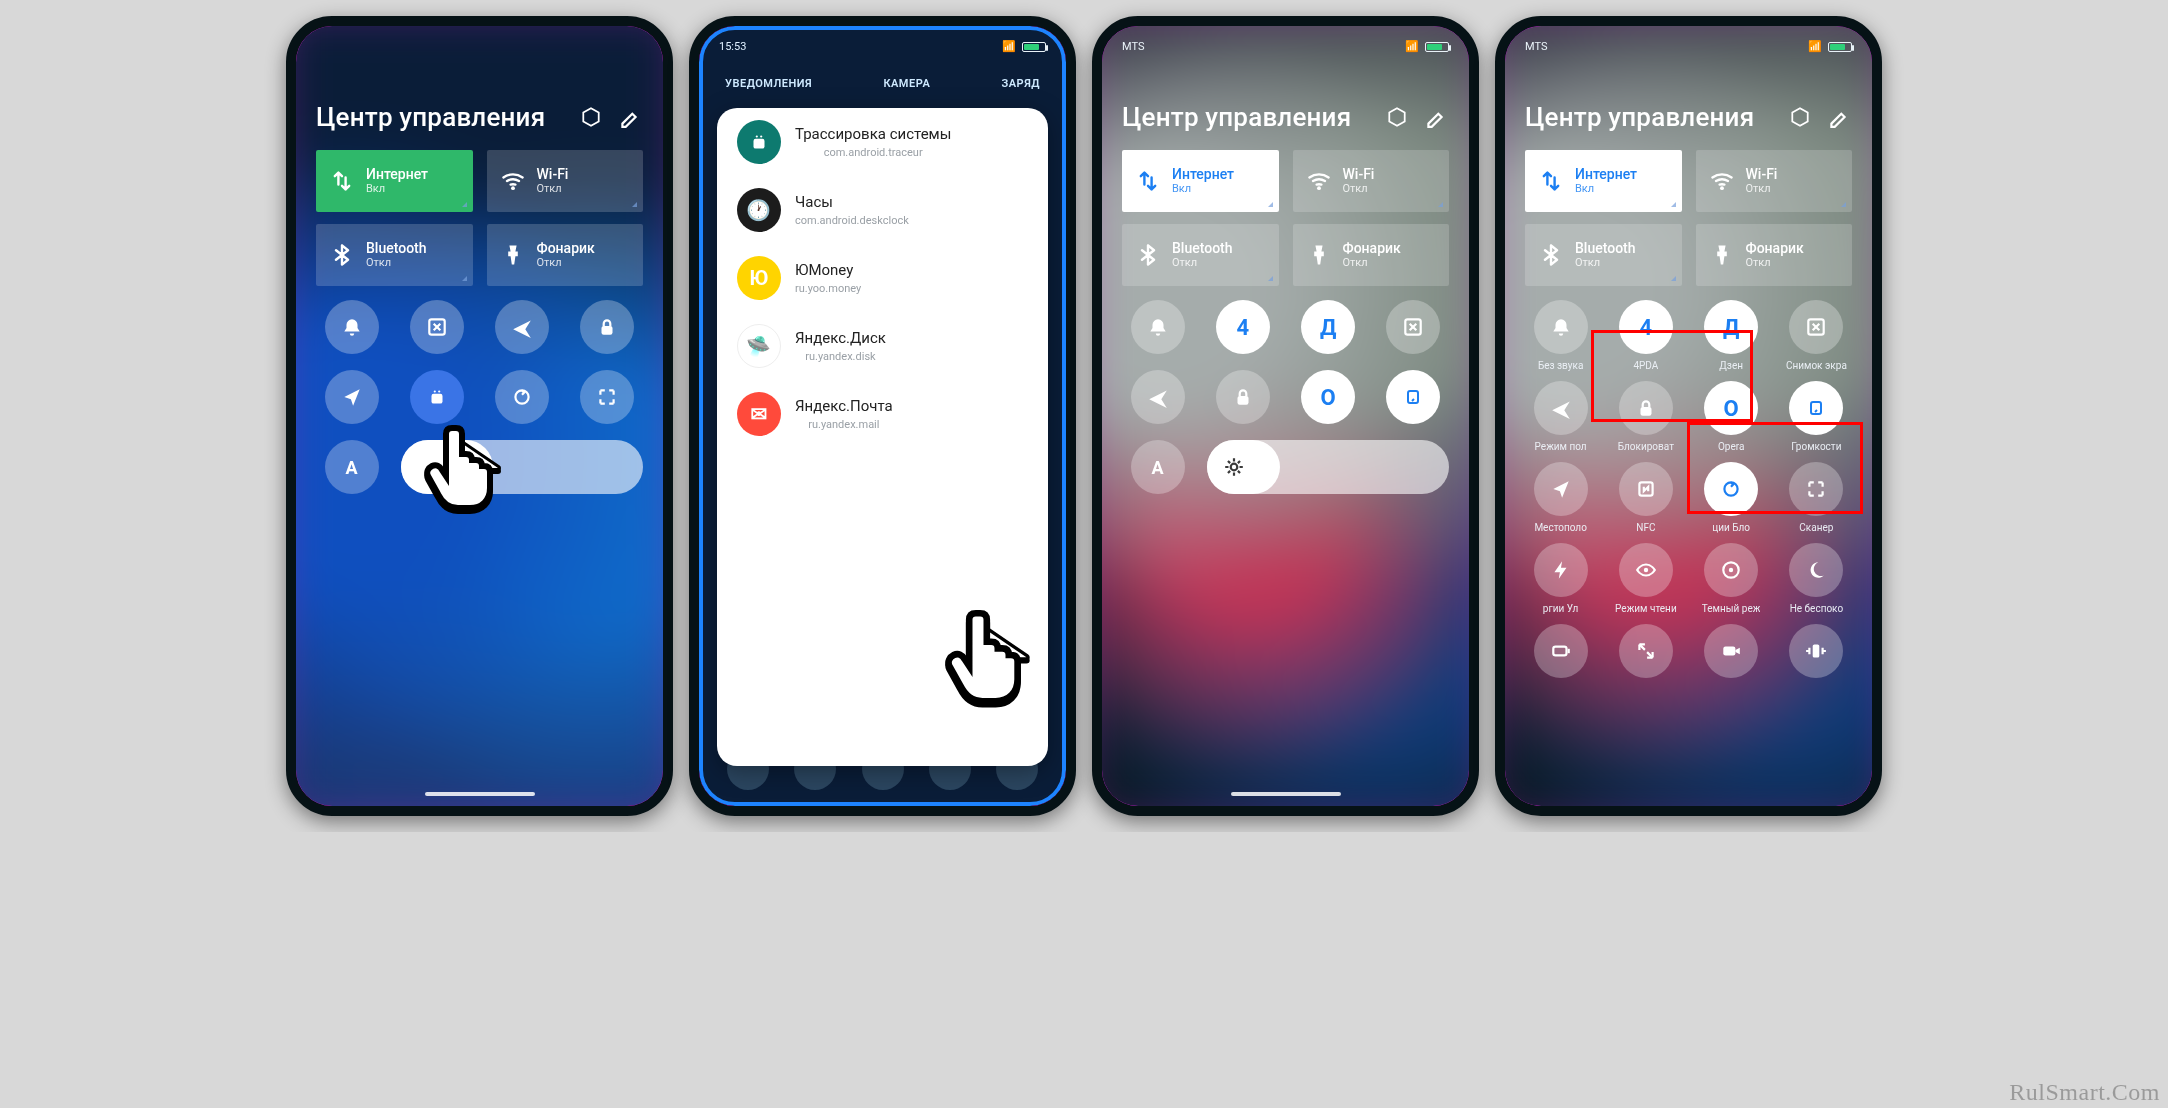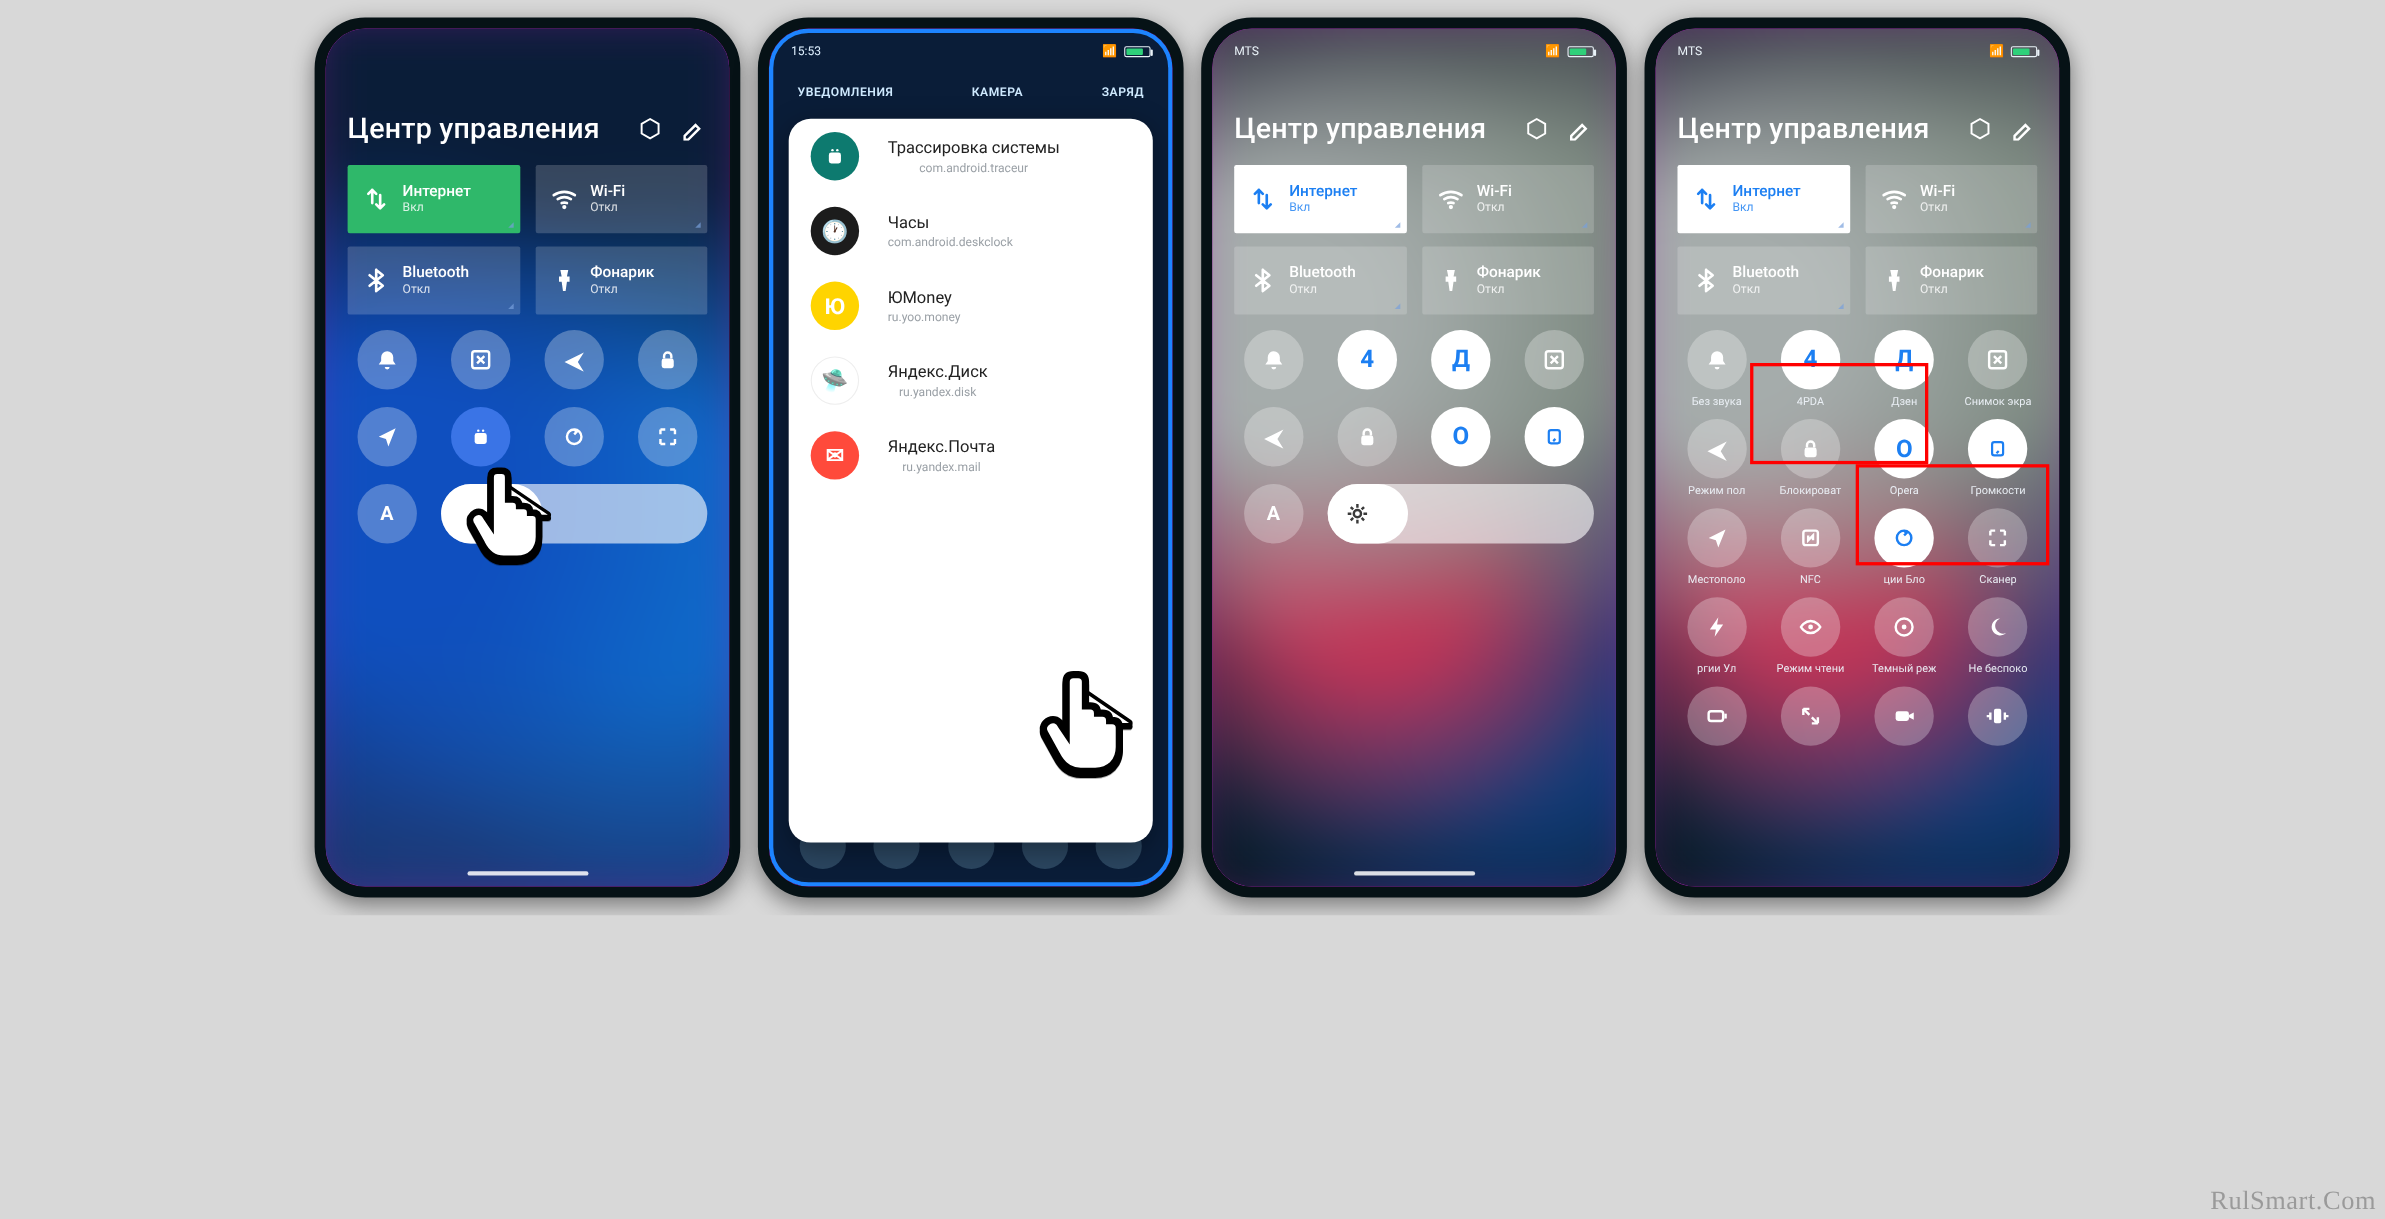--- a/index.html
+++ b/index.html
@@ -87,21 +87,21 @@
 
   
   .blue-frame { position:absolute; inset:0; border: 4px solid #1d84ff; border-radius:36px; pointer-events:none; z-index:4;}
   .tabs { display:flex; justify-content:space-between; margin-top: 4px; padding: 0 6px; font-size:11px; color:#cfeaff; font-weight:600; letter-spacing:.5px; }
   .panel {
     position:absolute; left:18px; right:18px; top:82px; bottom:40px;
     background:#fff; border-radius:20px; z-index:2; color:#222; overflow:hidden;
     box-shadow: 0 6px 24px rgba(0,0,0,.35);
   }
   .panel h3 { font-size:17px; font-weight:600; padding:18px 20px 14px; }
-  .app { display:flex; gap:26px; align-items:center; padding:12px 20px; }
+  .app { display:flex; gap:14px; align-items:center; padding:12px 20px; }
   .app .ai { width:44px; height:44px; border-radius:50%; display:flex; align-items:center; justify-content:center; font-weight:700; font-size:20px; color:#fff; flex-shrink:0;}
   .app .nm { font-size:15px; color:#222; }
   .app .pk { font-size:11px; color:#9aa0a6; margin-top:3px;text-align:center; }
 
   .ai-trace { background:#0d7a6f; border-radius:10px; }
   .ai-clock { background:#1c1c1c; }
   .ai-yoo { background:#ffd400; color:#6d3cff; border-bottom-left-radius:4px;}
   .ai-go { background:linear-gradient(135deg,#ffcc00 50%,#2a2a2a 50%); border-radius:12px;}
   .ai-disk { background:#fff; border:1px solid #eee; }
   .ai-music { background:#fff; border:1px solid #eee; color:#ff3b30;}

